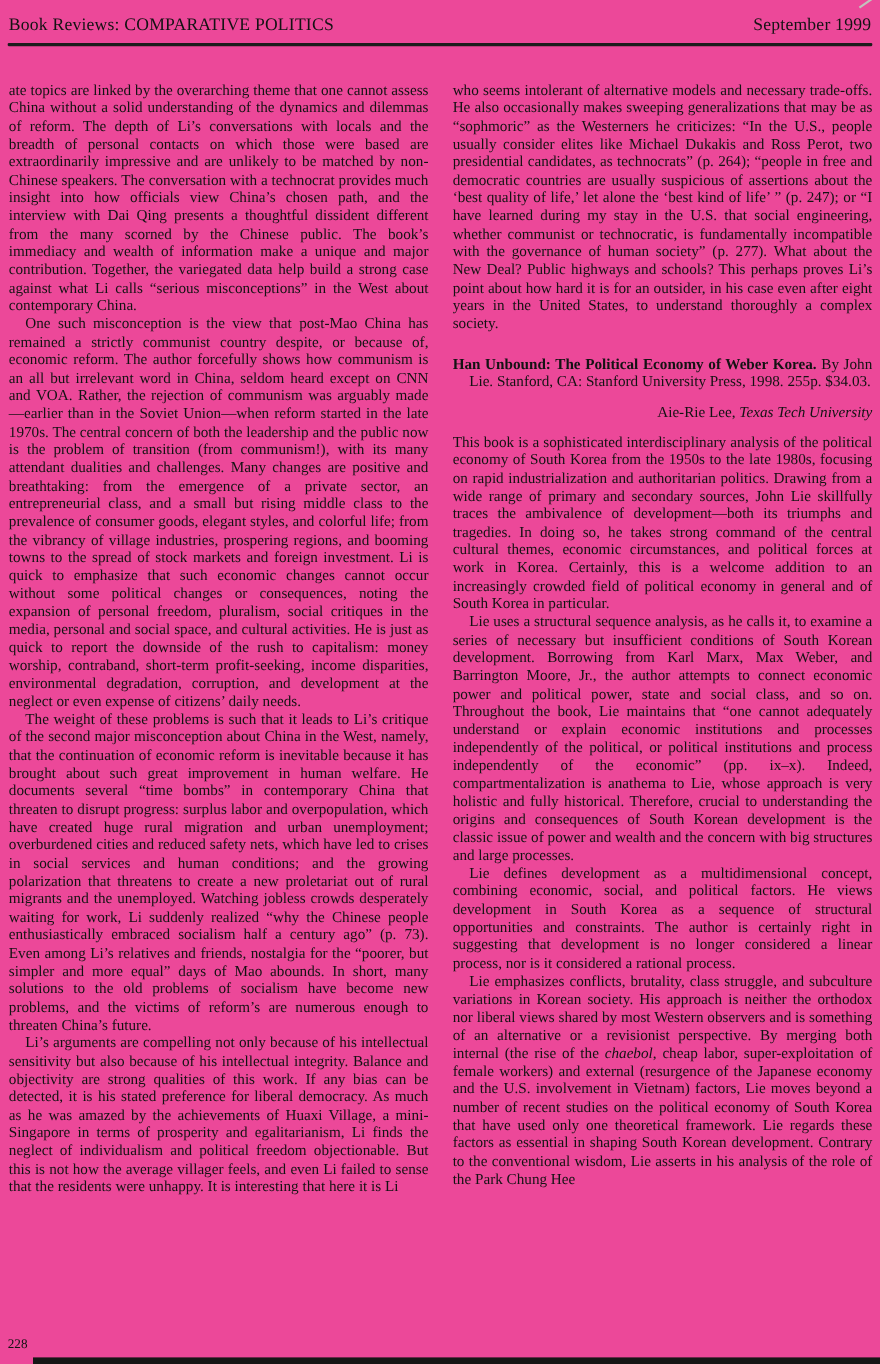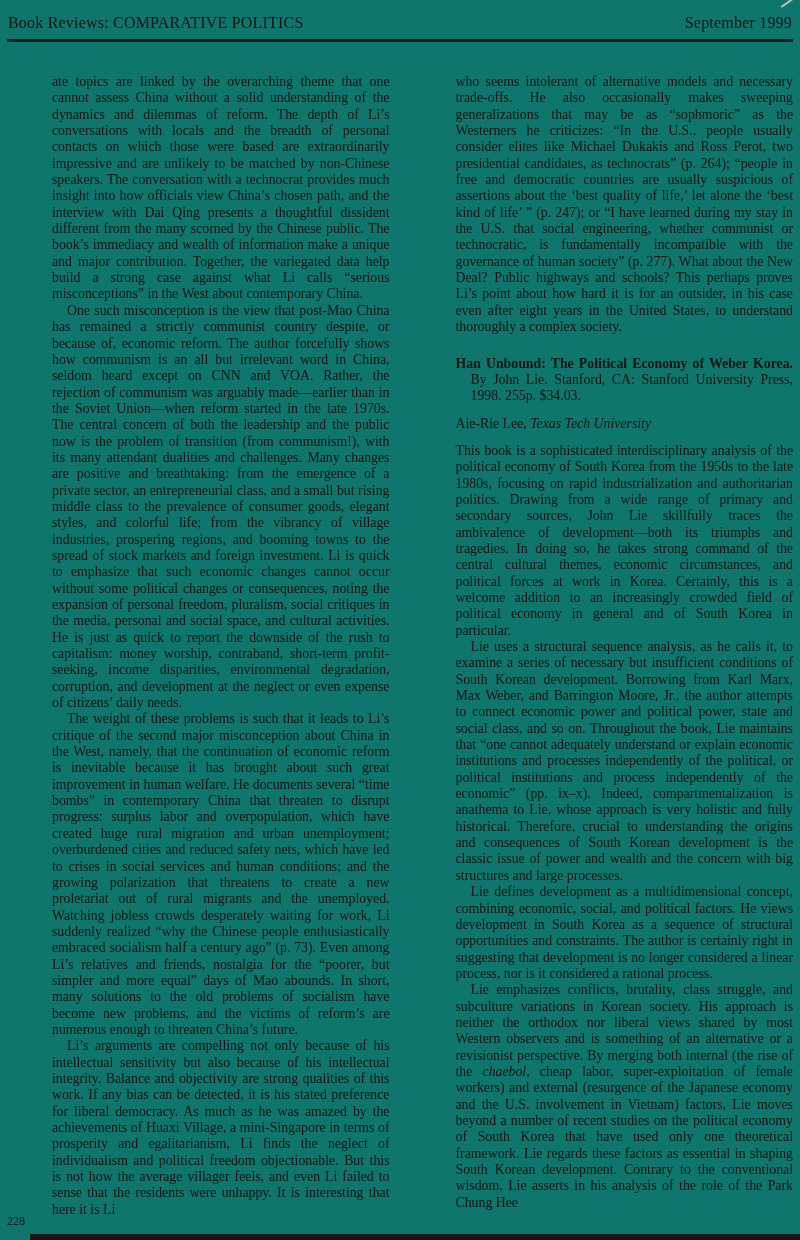--- a/index.html
+++ b/index.html
@@ -5,21 +5,21 @@
   html, body {
     margin: 0;
     padding: 0;
     background: #e8e8e6;
   }
   .page {
     position: relative;
     width: 800px;
     height: 1240px;
     margin: 0 auto;
-    background: #0f766e;
+    background: #ec4899;
     font-family: "Liberation Serif", "DejaVu Serif", serif;
     color: #131313;
     overflow: hidden;
     box-sizing: border-box;
   }
   .page-header {
     display: flex;
     justify-content: space-between;
     align-items: baseline;
     padding: 14px 8px 0 8px;
@@ -33,21 +33,20 @@
     border-radius: 1px;
   }
   .columns {
     display: flex;
     gap: 22px;
     padding: 32px 7px 0 8px;
   }
   .col {
     flex: 1 1 0;
     min-width: 0;
-    margin-left: 44px;
   }
   .para {
     margin: 0;
     font-size: 13.8px;
     line-height: 16.35px;
     text-align: justify;
     text-justify: inter-word;
   }
   .para.ind {
     text-indent: 15px;
@@ -58,20 +57,21 @@
     line-height: 16.35px;
     text-align: justify;
     padding-left: 15px;
     text-indent: -15px;
   }
   .book-heading b { font-weight: bold; }
   .reviewer {
     margin: 11px 0 11px 0;
     font-size: 13.8px;
     line-height: 16.35px;
+    text-align: right;
   }
   .page-number {
     position: absolute;
     left: 7px;
     bottom: 10px;
     font-size: 12px;
     line-height: 18px;
   }
   .scan-bar {
     position: absolute;

